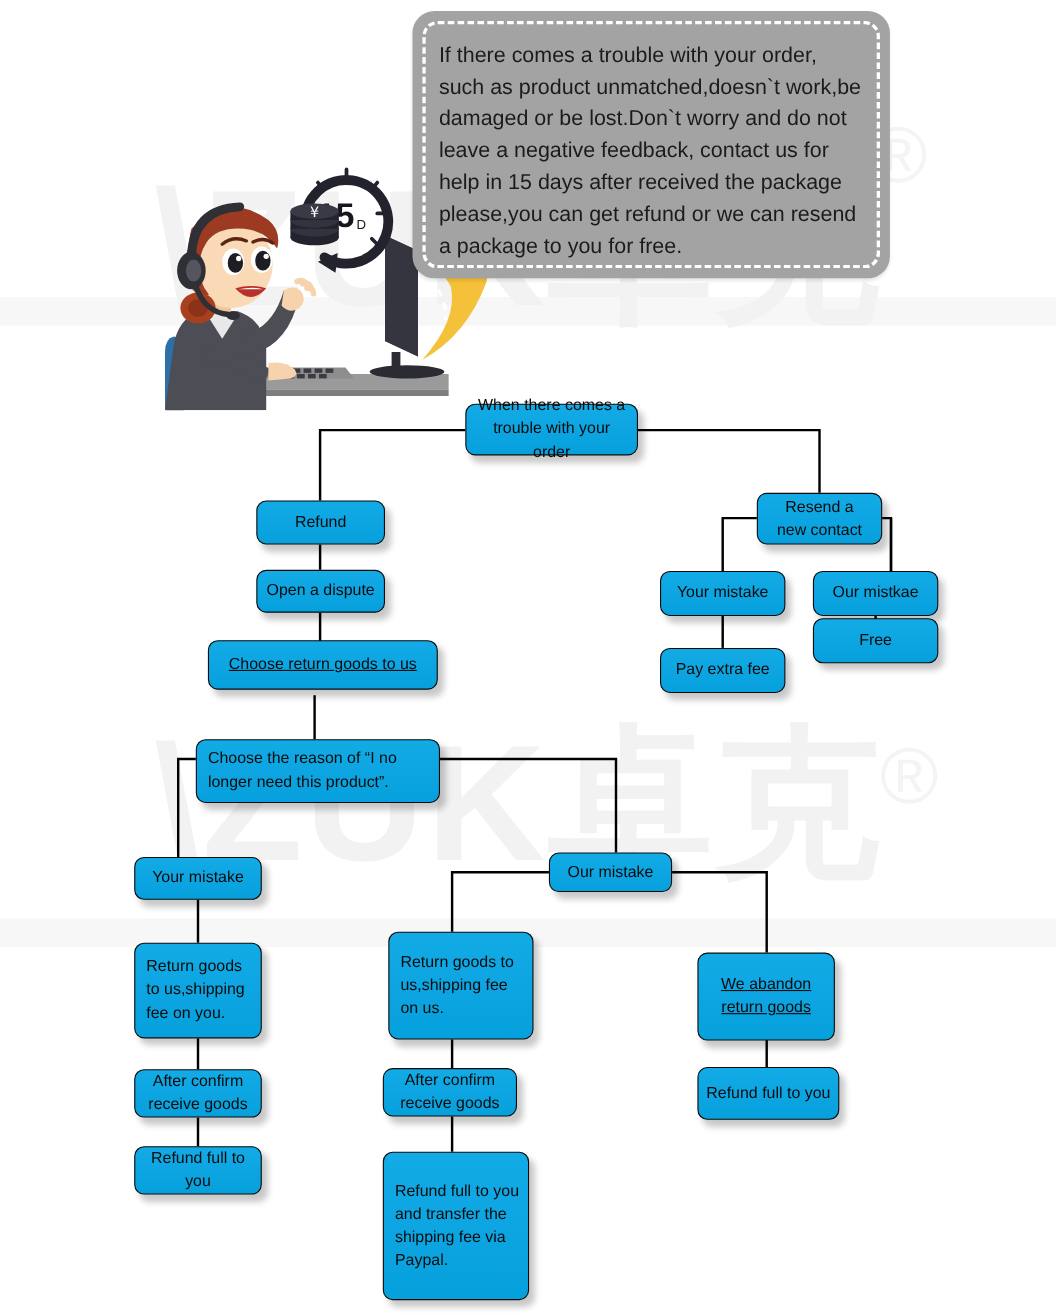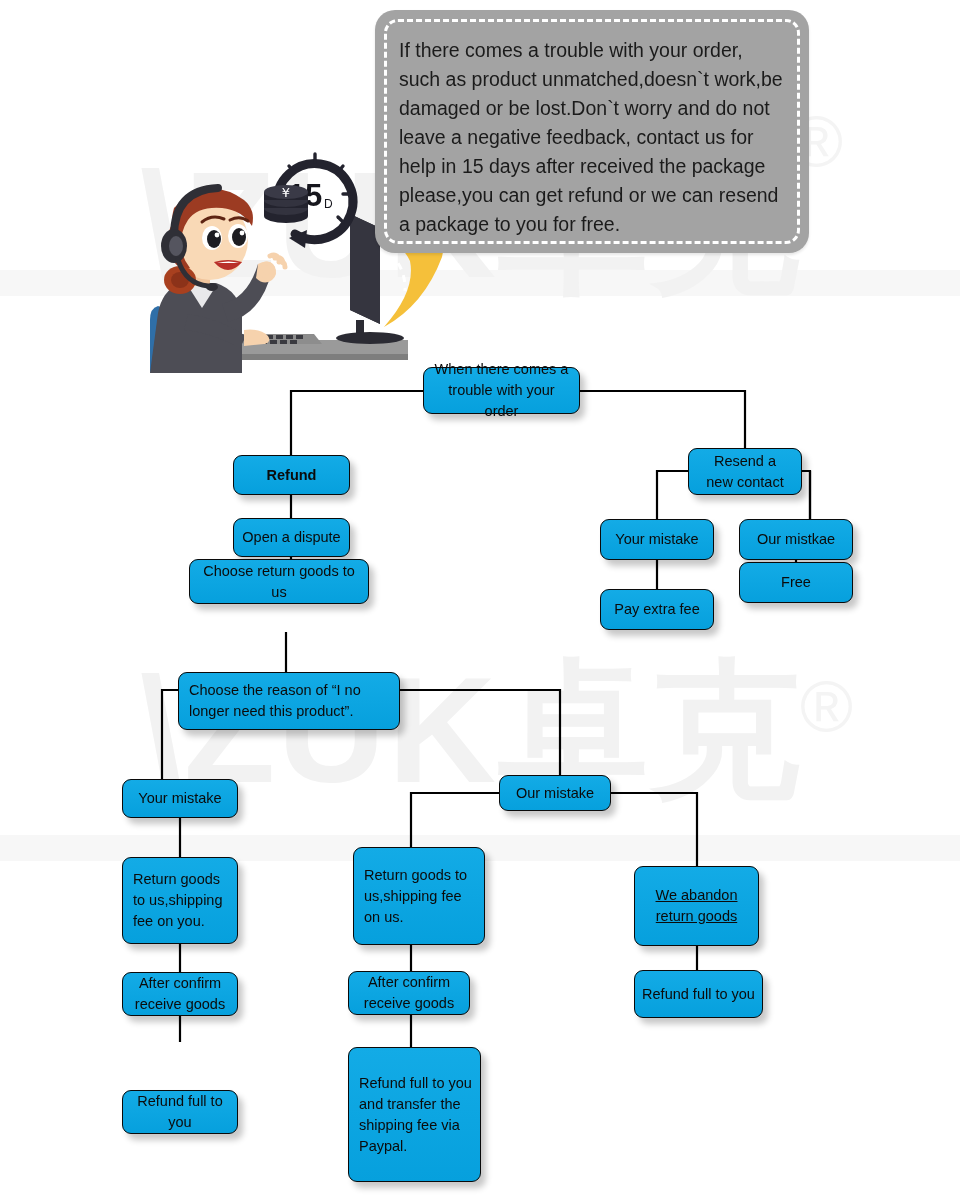--- a/index.html
+++ b/index.html
@@ -211,39 +211,39 @@
     <path d="M611 793 L697 793 L697 866"></path>
 
     <path d="M411 945 L411 971"></path>
     <path d="M411 1015 L411 1047"></path>
 
     <path d="M697 931 L697 970"></path>
   </svg>
 
 <div class="node" style="left: 423px; top: 367px; width: 157px; height: 47px;">When there comes a
 trouble with your order</div>
-    <div class="node" style="left: 233px; top: 455px; width: 117px; height: 40px; font-weight: bold;">Refund</div>
+    <div class="node" style="left: 233px; top: 455px; width: 117px; height: 40px;">Refund</div>
     <div class="node" style="left: 233px; top: 518px; width: 117px; height: 39px;">Open a dispute</div>
-    <div class="node" style="left: 189px; top: 559px; width: 180px; height: 45px;">Choose return goods to us</div>
+    <div class="node" style="left: 189px; top: 582px; width: 209px; height: 45px; text-decoration: underline;">Choose return goods to us</div>
     <div class="node tl" style="left: 178px; top: 672px; width: 222px; height: 58px;">Choose the reason of “I no
 longer need this product”.</div>
     <div class="node" style="left: 688px; top: 448px; width: 114px; height: 47px;">Resend a
 new contact</div>
     <div class="node" style="left: 600px; top: 519px; width: 114px; height: 41px;">Your mistake</div>
     <div class="node" style="left: 739px; top: 519px; width: 114px; height: 41px;">Our mistkae</div>
     <div class="node" style="left: 600px; top: 589px; width: 114px; height: 41px;">Pay extra fee</div>
     <div class="node" style="left: 739px; top: 562px; width: 114px; height: 41px;">Free</div>
     <div class="node" style="left: 122px; top: 779px; width: 116px; height: 39px;">Your mistake</div>
     <div class="node" style="left: 499px; top: 775px; width: 112px; height: 36px;">Our mistake</div>
     <div class="node tl" style="left: 122px; top: 857px; width: 116px; height: 87px;"> Return goods
 to us,shipping
 fee on you.</div>
     <div class="node" style="left: 122px; top: 972px; width: 116px; height: 44px;">After confirm
 receive goods</div>
-    <div class="node" style="left: 122px; top: 1042px; width: 116px; height: 44px; margin-top: 48px;">Refund full to
+    <div class="node" style="left: 122px; top: 1042px; width: 116px; height: 44px;">Refund full to
 you</div>
     <div class="node tl" style="left: 353px; top: 847px; width: 132px; height: 98px;"> Return goods to
 us,shipping fee
 on us.</div>
     <div class="node" style="left: 348px; top: 971px; width: 122px; height: 44px;">After confirm
 receive goods</div>
     <div class="node tl" style="left: 348px; top: 1047px; width: 133px; height: 135px;"> Refund full to you
 and transfer the
 shipping fee via
 Paypal.</div>

